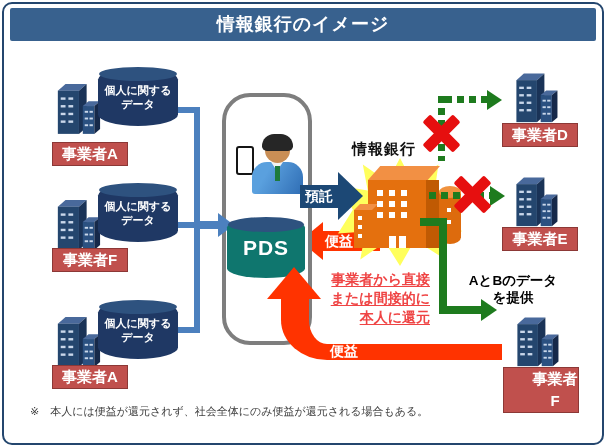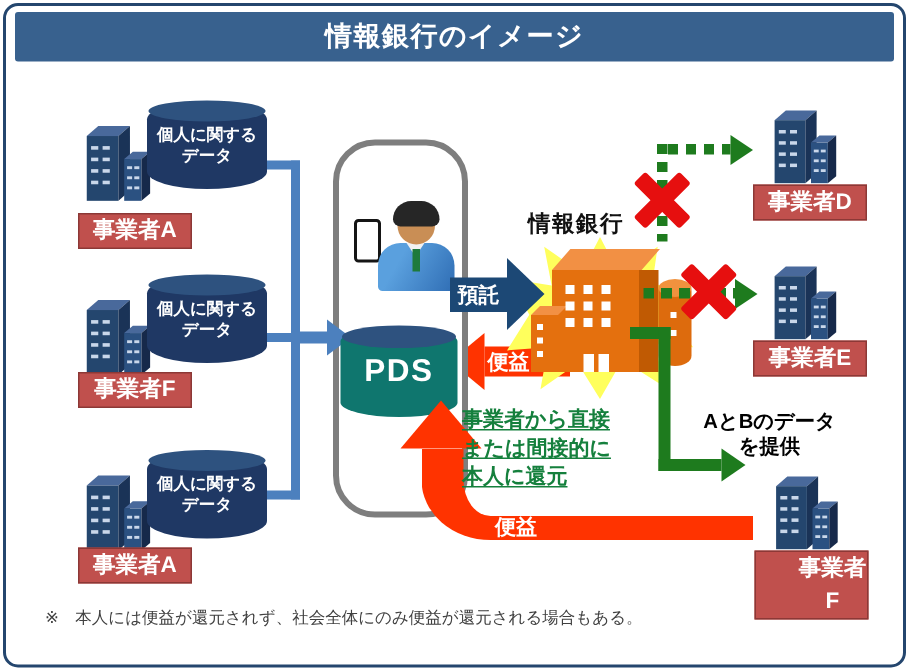--- a/index.html
+++ b/index.html
@@ -82,21 +82,21 @@
   .xmark::before,.xmark::after{content:'';position:absolute;left:-3px;top:13px;width:43px;height:11px;background:#E60F0F;border-radius:2px;}
   .xmark::before{transform:rotate(45deg);}
   .xmark::after{transform:rotate(-45deg);}
 
   
   .red-l{left:281px;top:299px;width:221px;height:61px;box-sizing:border-box;z-index:6;
          border-left:28px solid #FF3300;border-bottom:16px solid #FF3300;border-bottom-left-radius:46px 40px;}
   .red-head{left:267px;top:267px;border-left:27px solid transparent;border-right:27px solid transparent;border-bottom:32px solid #FF3300;z-index:6;}
   .big-ben-label{left:330px;top:343px;color:#fff;font-weight:bold;font-size:14px;z-index:7;}
 
-  .return-note{left:308px;top:270px;width:122px;text-align:left;color:#15803d;font-weight:bold;font-size:14px;line-height:19px;z-index:7;
+  .return-note{left:308px;top:270px;width:122px;text-align:right;color:#ef4444;font-weight:bold;font-size:14px;line-height:19px;z-index:7;
                text-decoration:underline;text-underline-offset:2px;}
   .provide-label{left:456px;top:272px;width:114px;text-align:center;color:#000;font-weight:bold;font-size:13.5px;line-height:17px;z-index:5;}
 
   .footnote{left:30px;top:404px;width:560px;color:#404040;font-size:11px;z-index:2;}
 </style>
 </head>
 <body>
 
 <svg width="0" height="0" style="position:absolute">
   <defs>

